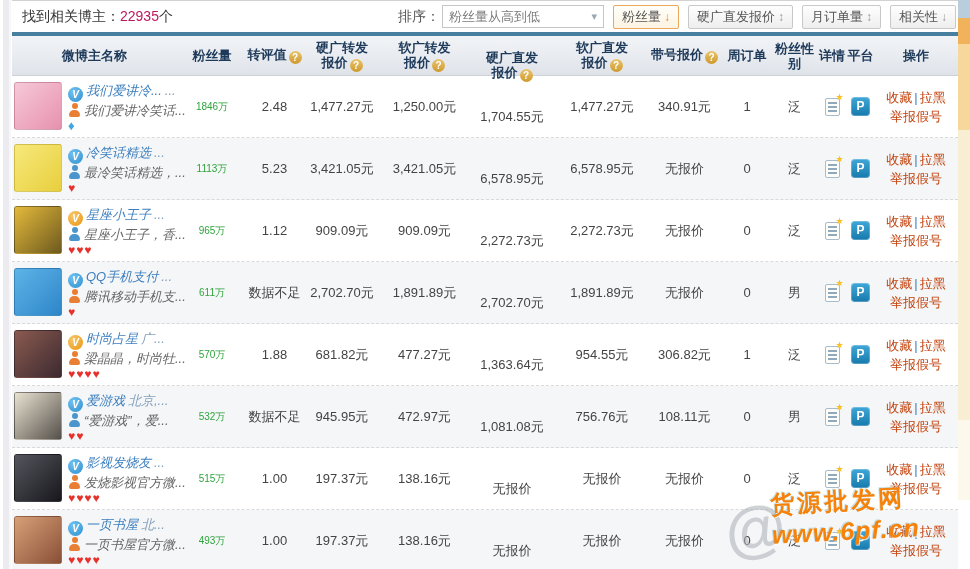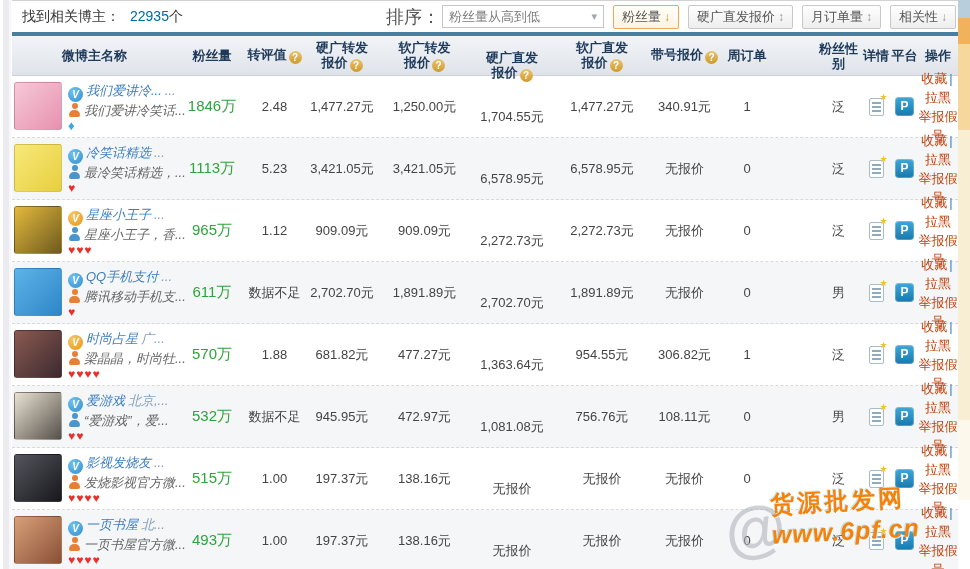--- a/index.html
+++ b/index.html
@@ -11,23 +11,23 @@
   .left-strip{position:absolute;left:0;top:0;width:12px;height:100%;
     background:linear-gradient(90deg,#fff 0 3px,#ececf0 3px 9px,#f7f7f9 9px 11px,#fff 11px);}
   .right-strip{position:absolute;right:0;top:0;width:12px;height:100%;
     background:linear-gradient(#b9cedd 0 18px,#f0b35c 18px 44px,#f6d89c 44px 130px,#f8eed3 130px 420px,#fcf8ec 420px 500px,#ffffff 500px);}
   .main{position:absolute;left:12px;top:0;width:946px;}
 
   
   .toolbar{height:32px;display:flex;align-items:center;justify-content:space-between;
     border-top:1px solid #d2d2d2;padding:0 2px 0 10px;background:#fff;}
   .found{font-size:14px;color:#333;}
-  .found .red{color:#0369a1;margin-left:10px;}
+  .found .red{color:#be185d;}
   .sort-area{display:flex;align-items:center;}
-  .sort-label{font-size:18px;color:#555;margin-right:2px;}
+  .sort-label{font-size:14px;color:#555;margin-right:2px;}
   .sort-select{display:inline-flex;align-items:center;justify-content:space-between;width:162px;height:23px;
     border:1px solid #c6c6c6;background:#fff;padding:0 6px;color:#7c7c7c;font-size:13px;cursor:pointer;}
   .chev{color:#9aa7b2;font-size:11px;}
   .sort-btn{height:24px;padding:0 8px;margin-left:9px;border:1px solid #c9c9c9;border-radius:2px;
     background:linear-gradient(#fefefe,#eeeeee);color:#555;font-size:13px;cursor:pointer;
     display:inline-flex;align-items:center;gap:3px;font-family:inherit;}
   .sort-btn.active{border-color:#eaa75e;background:linear-gradient(#fffefa,#fdf4e2);}
   .arrow{font-size:12px;line-height:12px;}
   .arrow.orange{color:#f08519;font-weight:bold;}
   .arrow.gray{color:#9a9a9a;}
@@ -39,23 +39,23 @@
     font-size:13px;line-height:15px;text-align:center;height:100%;}
   .help-icon{display:inline-block;width:13px;height:13px;border-radius:50%;
     background:linear-gradient(#e9c46c,#cf9a2e);color:#fff;font-size:10px;font-weight:bold;
     line-height:13px;text-align:center;margin-left:2px;vertical-align:-2px;cursor:pointer;}
 
   
   .row{display:flex;height:62px;border-bottom:1px dashed #d9d9d9;align-items:center;background:#fff;}
   .row.alt{background:#f5f6f8;}
   .cell{display:flex;justify-content:center;align-items:center;font-size:13px;color:#444;text-align:center;height:100%;}
   .c0{width:165px;}.c1{width:70px;}.c2{width:55px;}.c3{width:80px;}.c4{width:85px;}
-  .c5{width:90px;margin-top:20px;}.c6{width:90px;}.c7{width:75px;}.c8{width:50px;}.c9{width:45px;margin-left:44px;}
+  .c5{width:90px;margin-top:20px;}.c6{width:90px;}.c7{width:75px;}.c8{width:50px;}.c9{width:45px;}
   .c10{width:30px;}.c11{width:27px;}.c12{flex:1;align-items:center;}
-  .green{color:#2fa43c;font-size:15px;}
+  .green{color:#2fa43c;font-size:10px;}
 
   .name-cell{justify-content:flex-start;align-items:flex-start;padding:6px 0 0 2px;}
   .avatar{width:48px;height:48px;border-radius:3px;margin:0 6px 0 0;flex:none;border:1px solid rgba(0,0,0,.12);cursor:pointer;}
   .nm{font-size:13px;line-height:17px;text-align:left;font-style:italic;}
   .l1{white-space:nowrap;}
   .nm-link{color:#3d7fbe;text-decoration:none;margin-left:3px;cursor:pointer;}
   .loc{color:#85a1bd;margin-left:3px;}
   .l2{color:#666;white-space:nowrap;}
   .desc{margin-left:3px;}
   .l3{height:15px;line-height:13px;}

